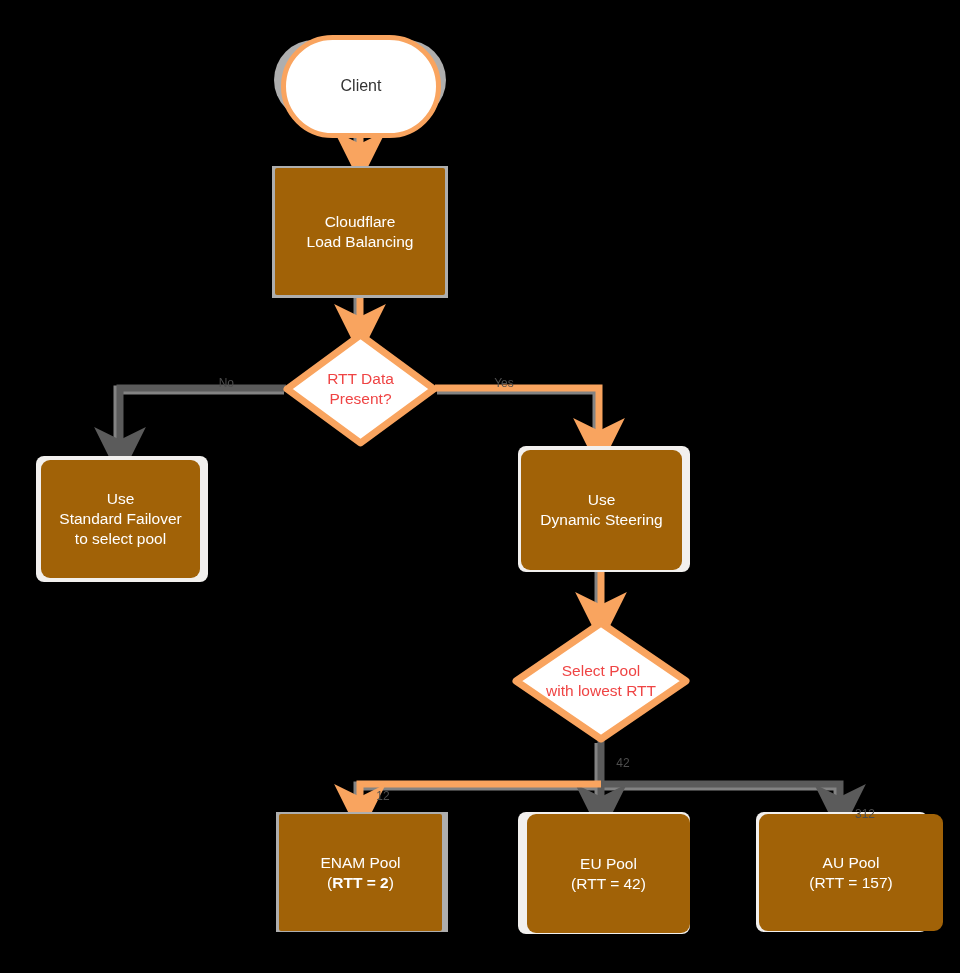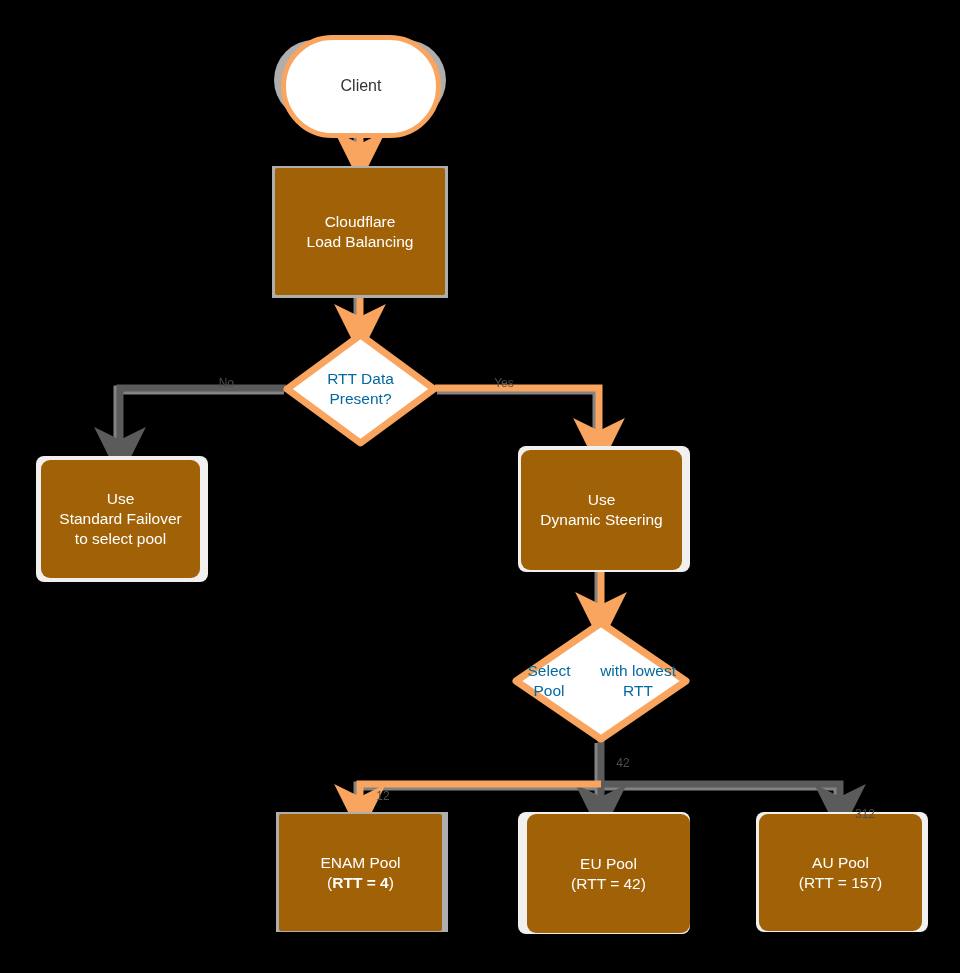--- a/index.html
+++ b/index.html
@@ -74,21 +74,21 @@
   .diamond-label {
     position: absolute;
     left: 0;
     top: 0;
     width: 100%;
     height: 100%;
     display: flex;
     align-items: center;
     justify-content: center;
     text-align: center;
-    color: #0369a1;
+    color: #ef4444;
     font-size: 15.5px;
     line-height: 1.3;
   }
   .edge-label {
     position: absolute;
     color: #4d4d4d;
     font-size: 12px;
     z-index: 6;
     background: transparent;
     text-align: center;
@@ -187,34 +187,34 @@
 
   <div class="node rect round" style="left:521px; top:450px; width:161px; height:120px; flex-direction:column;">
     <span class="nl">Use</span>
     <span class="nl">Dynamic Steering</span>
   </div>
 
   <div class="diamond-wrap" style="left:512px; top:619px; width:178px; height:124px;">
     <svg width="178" height="124" viewBox="0 0 178 124">
       <polygon points="89,4 174,62 89,120 4,62" fill="#ffffff" stroke="#f9a45f" stroke-width="7" stroke-linejoin="round"></polygon>
     </svg>
-    <div class="diamond-label" style="flex-direction:row;">
+    <div class="diamond-label" style="flex-direction:column;">
       <span class="nl">Select Pool</span>
       <span class="nl">with lowest RTT</span>
     </div>
   </div>
 
   <div class="node rect sharp" style="left:279px; top:814px; width:163px; height:117px; flex-direction:column;">
     <span class="nl">ENAM Pool</span>
-    <span class="nl"><span>(</span><span class="bold">RTT = 4</span><span>)</span></span>
+    <span class="nl"><span>(</span><span class="bold">RTT = 2</span><span>)</span></span>
   </div>
 
   <div class="node rect round" style="left:527px; top:814px; width:163px; height:119px; flex-direction:column;justify-content:center;">
     <span class="nl">EU Pool</span>
     <span class="nl">(RTT = 42)</span>
   </div>
 
-  <div class="node rect round" style="left:759px; top:814px; width:163px; height:117px; flex-direction:column;">
+  <div class="node rect round" style="left:759px; top:814px; width:184px; height:117px; flex-direction:column;">
     <span class="nl">AU Pool</span>
     <span class="nl">(RTT = 157)</span>
   </div>
 
 </div>
 
 </body></html>

